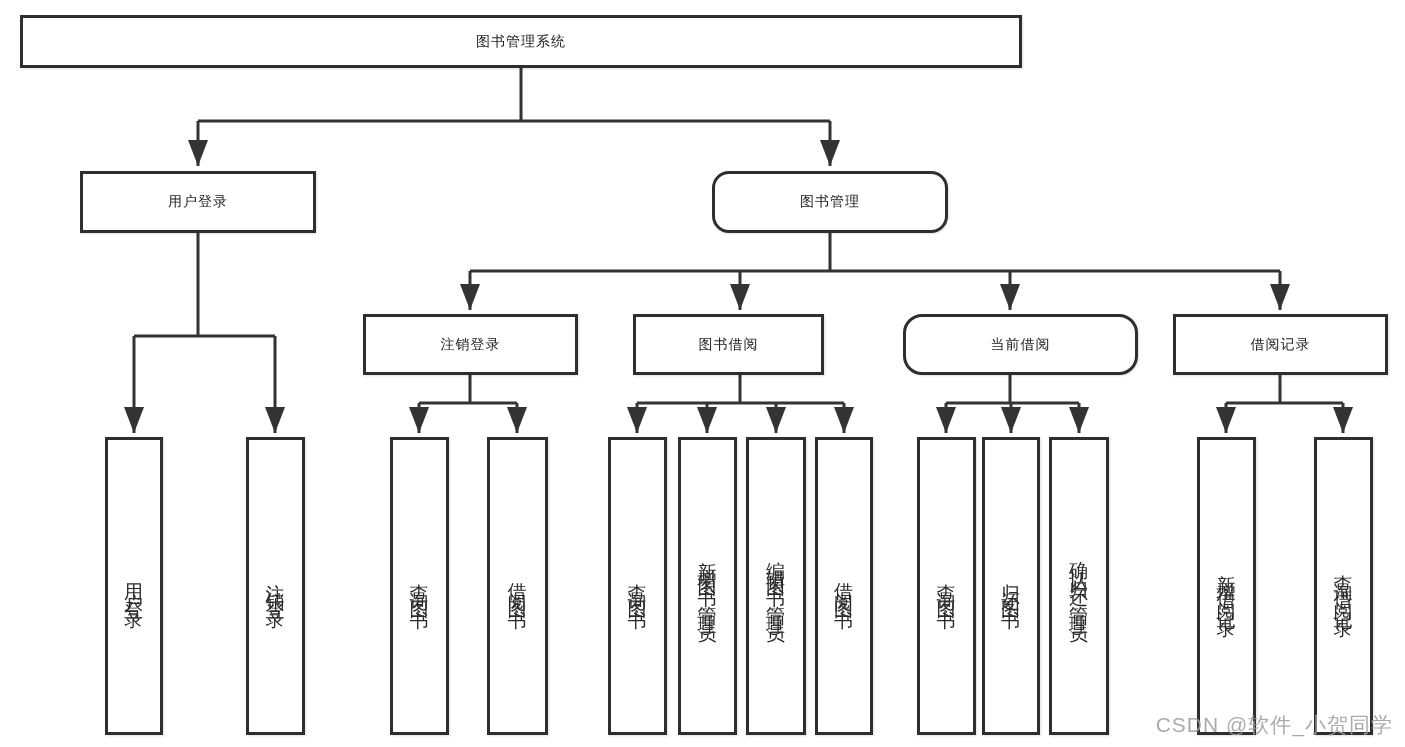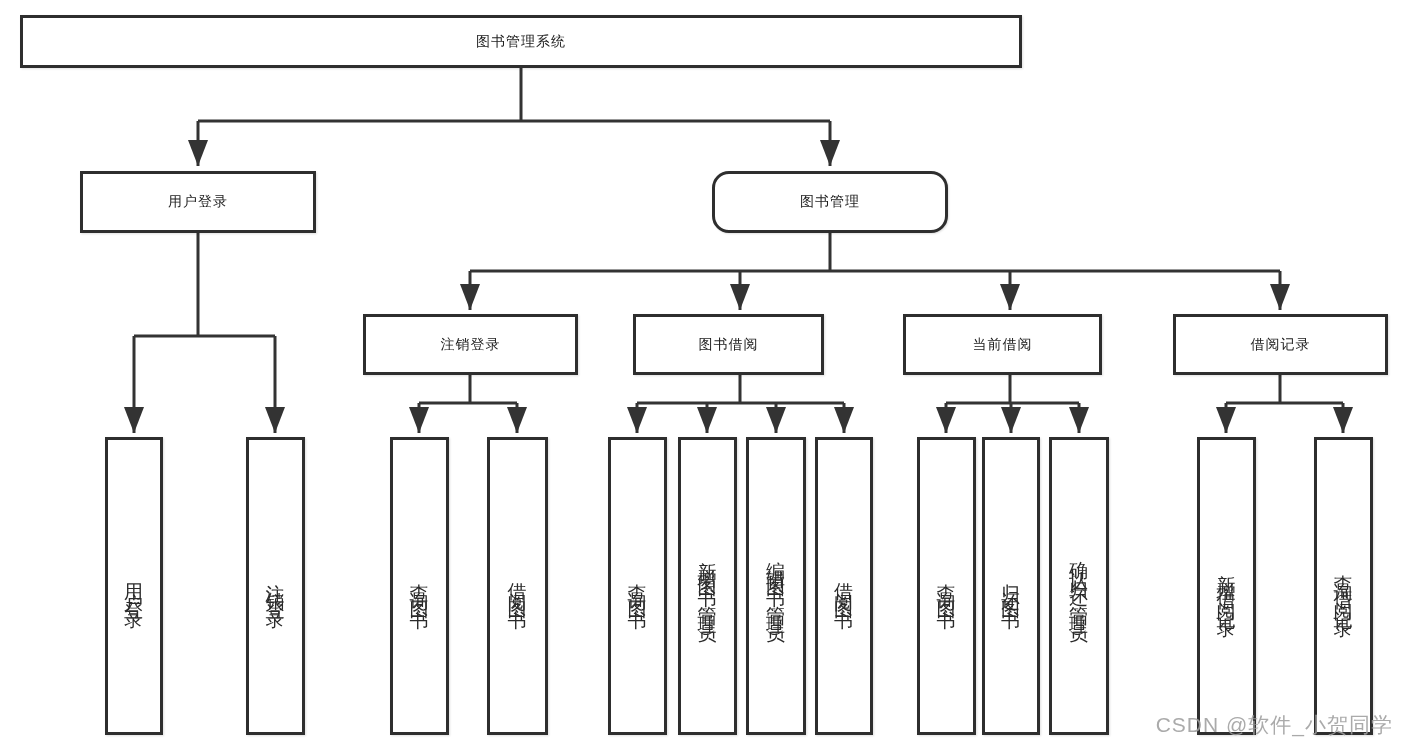--- a/index.html
+++ b/index.html
@@ -108,21 +108,21 @@
     <path class="bus" d="M1343 403 V433" marker-end="url(#arrow)"></path>
   </svg>
 
   <div class="node hnode" style="left:20px; top:15px; width:1002px; height:53px;">图书管理系统</div>
 
   <div class="node hnode" style="left:80px; top:171px; width:236px; height:62px;">用户登录</div>
   <div class="node hnode" style="left:712px; top:171px; width:236px; height:62px;border-radius:17px;">图书管理</div>
 
   <div class="node hnode" style="left:363px; top:314px; width:215px; height:61px;">注销登录</div>
   <div class="node hnode" style="left:633px; top:314px; width:191px; height:61px;">图书借阅</div>
-  <div class="node hnode" style="left:903px; top:314px; width:199px; height:61px;">当前借阅</div>
+  <div class="node hnode" style="left:903px; top:314px; width:235px; height:61px;border-radius:19px;">当前借阅</div>
   <div class="node hnode" style="left:1173px; top:314px; width:215px; height:61px;font-family:Liberation Serif, serif;">借阅记录</div>
 
   <div class="node leaf" style="left:105px; top:437px; width:58px; height:298px;">
     <span>用户登录</span>
   </div>
   <div class="node leaf" style="left:246px; top:437px; width:59px; height:298px;">
     <span>注销登录</span>
   </div>
 
   <div class="node leaf" style="left:390px; top:437px; width:59px; height:298px;">

